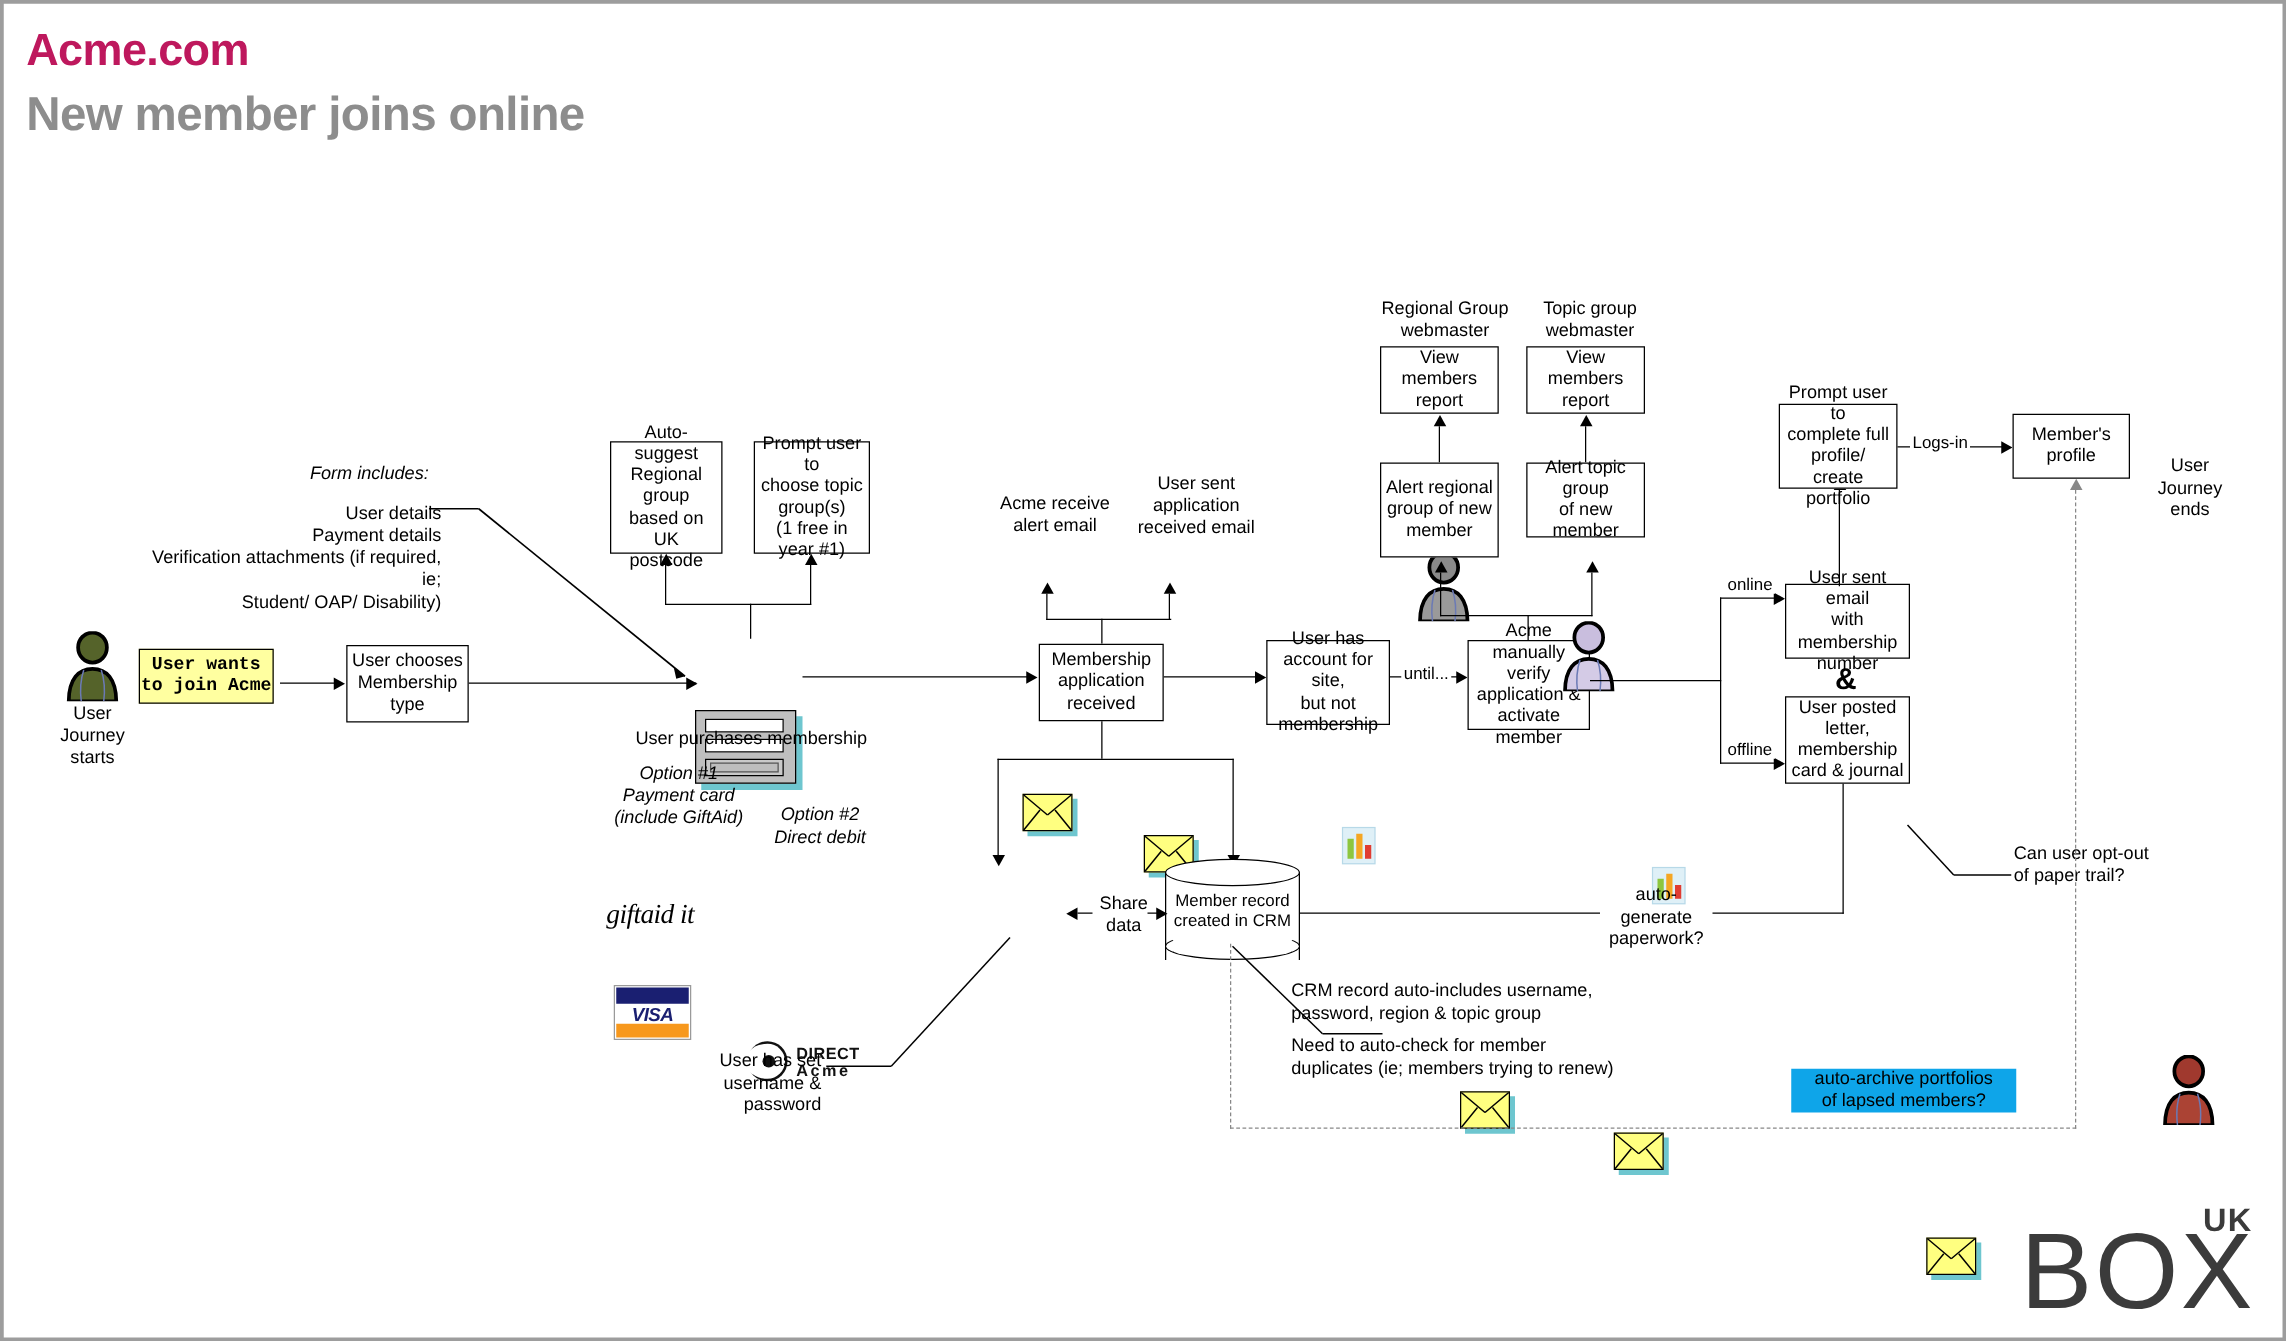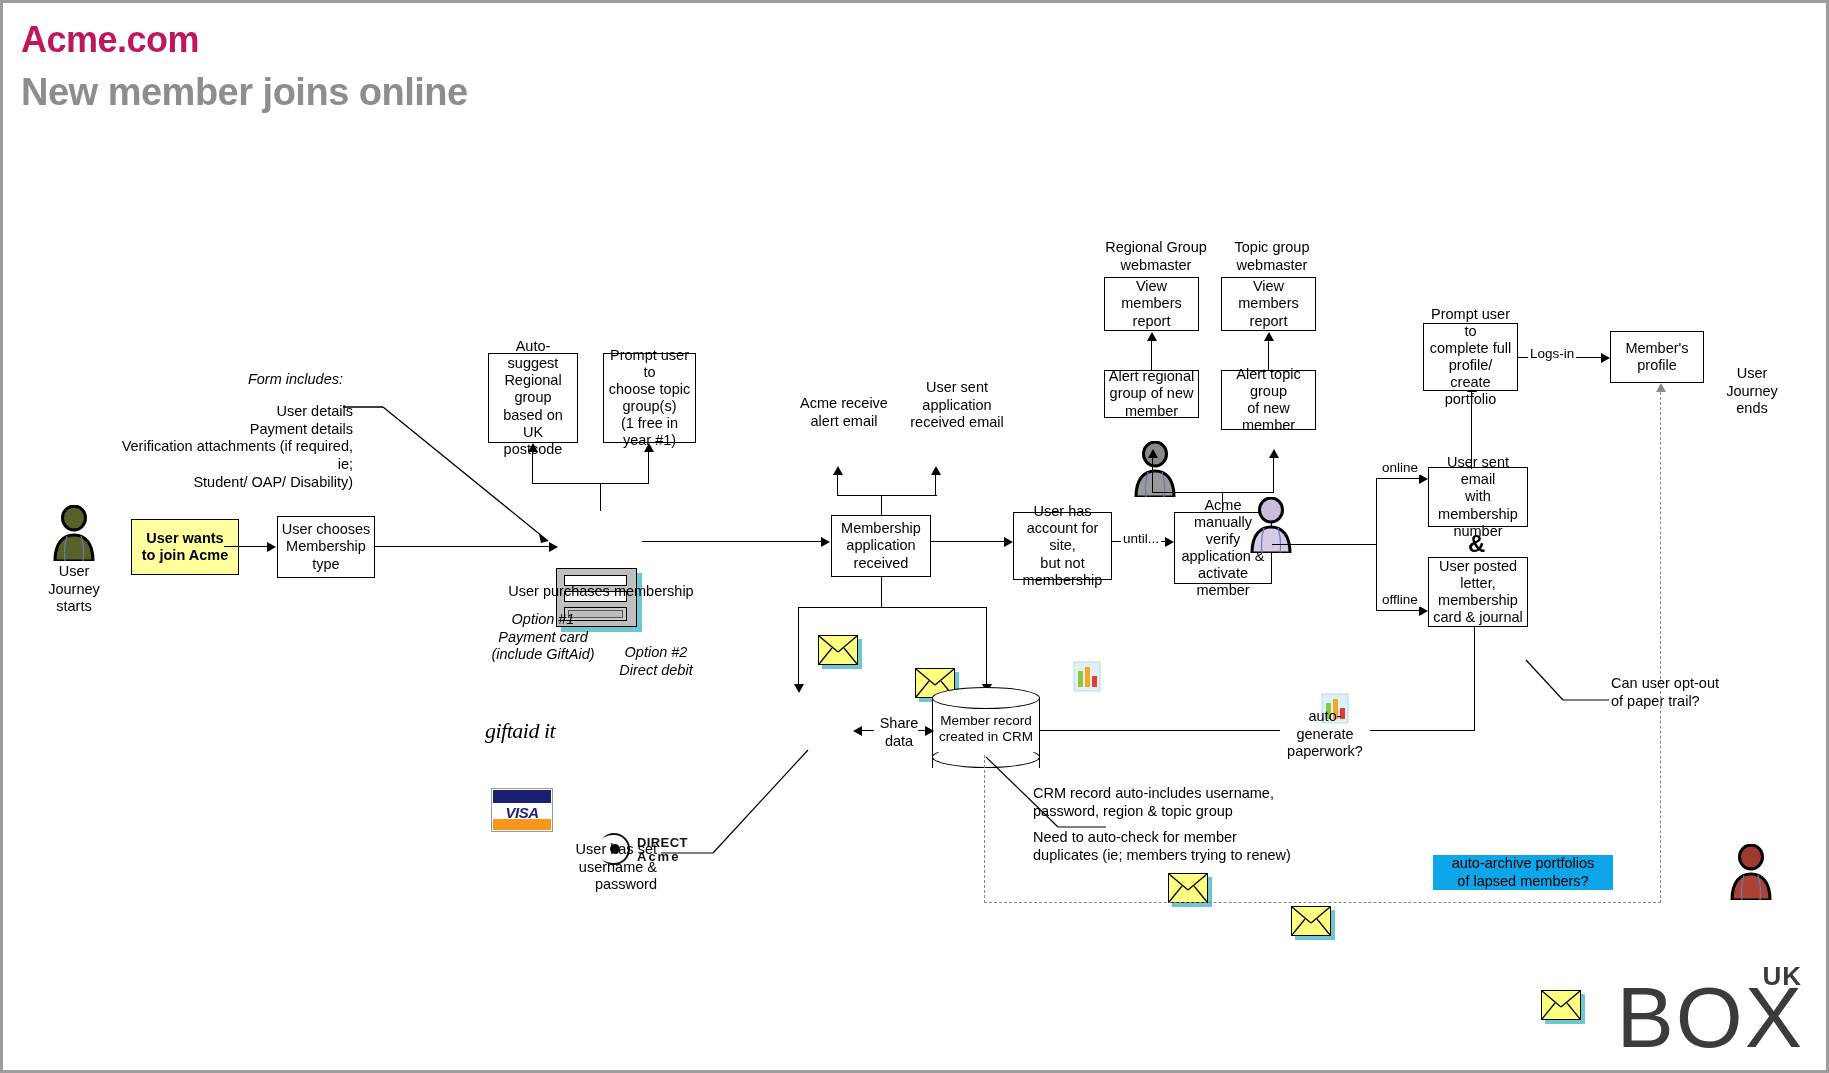--- a/index.html
+++ b/index.html
@@ -95,21 +95,21 @@
       <ellipse cx="23" cy="13" rx="11.5" ry="12" fill="#55632a" stroke="#000" stroke-width="3"></ellipse>
       <path d="M4 56 C4 38 12 30 23 30 C34 30 42 38 42 56 Z" fill="#55632a" stroke="#000" stroke-width="3"></path>
       <path d="M16 31 C13 40 13 48 14 56" fill="none" stroke="#6b7ab5" stroke-width="1.2"></path>
       <path d="M30 31 C33 40 33 48 32 56" fill="none" stroke="#6b7ab5" stroke-width="1.2"></path>
     </svg>
   </div>
   <div class="abs note" style="left:28px;top:560px;width:86px;white-space:pre-line;">User
 Journey
 starts</div>
 
-  <div class="abs yellowbox" style="left:128px;top:516px;width:108px;height:56px;white-space:pre-line;">User wants
+  <div class="abs yellowbox" style="left:108px;top:516px;width:108px;height:44px;white-space:pre-line;font-family:Liberation Mono, monospace;">User wants
 to join Acme</div>
 
   <div class="abs ln hl" style="left:221px;top:543px;width:44px;"></div>
   <div class="abs arrowR" style="left:264px;top:539px;"></div>
 
   <div class="abs box" style="left:274px;top:513px;width:98px;height:62px;white-space:pre-line;">User chooses
 Membership
 type</div>
 
   <div class="abs ln hl" style="left:372px;top:543px;width:182px;"></div>
@@ -279,21 +279,21 @@
   <div class="abs box" style="left:1101px;top:274px;width:95px;height:54px;white-space:pre-line;">View
 members report</div>
   <div class="abs box" style="left:1218px;top:274px;width:95px;height:54px;white-space:pre-line;">View
 members report</div>
 
   <div class="abs ln vl" style="left:1148px;top:338px;height:29px;"></div>
   <div class="abs arrowU" style="left:1144px;top:329px;"></div>
   <div class="abs ln vl" style="left:1265px;top:338px;height:29px;"></div>
   <div class="abs arrowU" style="left:1261px;top:329px;"></div>
 
-  <div class="abs box" style="left:1101px;top:367px;width:95px;height:48px;white-space:pre-line;">Alert regional
+  <div class="abs box" style="left:1101px;top:367px;width:95px;height:76px;white-space:pre-line;">Alert regional
 group of new
 member</div>
   <div class="abs box" style="left:1218px;top:367px;width:95px;height:60px;white-space:pre-line;">Alert topic group
 of new member</div>
 
   <div class="abs env" style="left:1165px;top:428px;">
     <div class="sh"></div>
       <div class="bd"></div>
     <svg style="position:absolute;left:0;top:0;" width="40" height="30">
         <line x1="1" y1="1" x2="20" y2="17" stroke="#000" stroke-width="1.2"></line>

